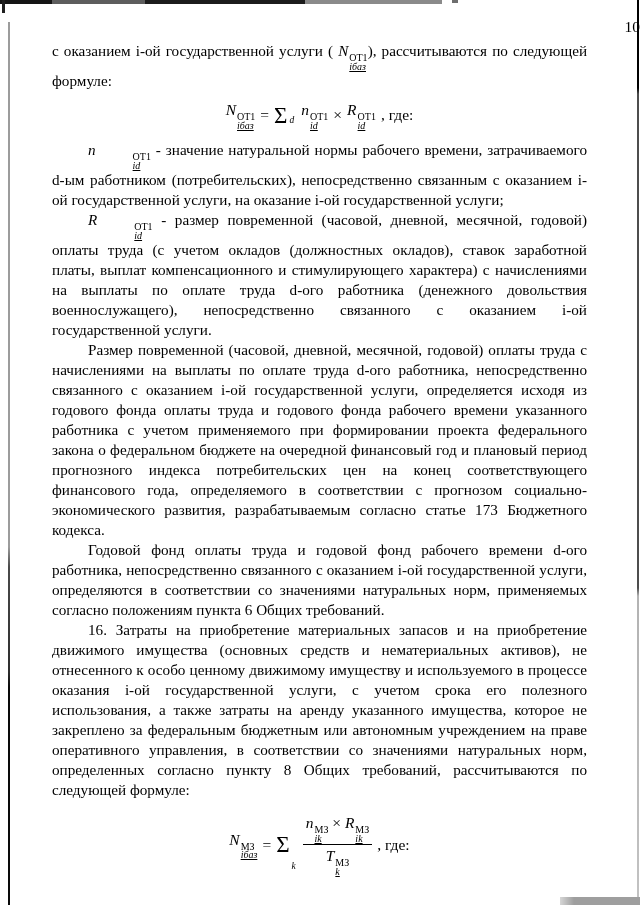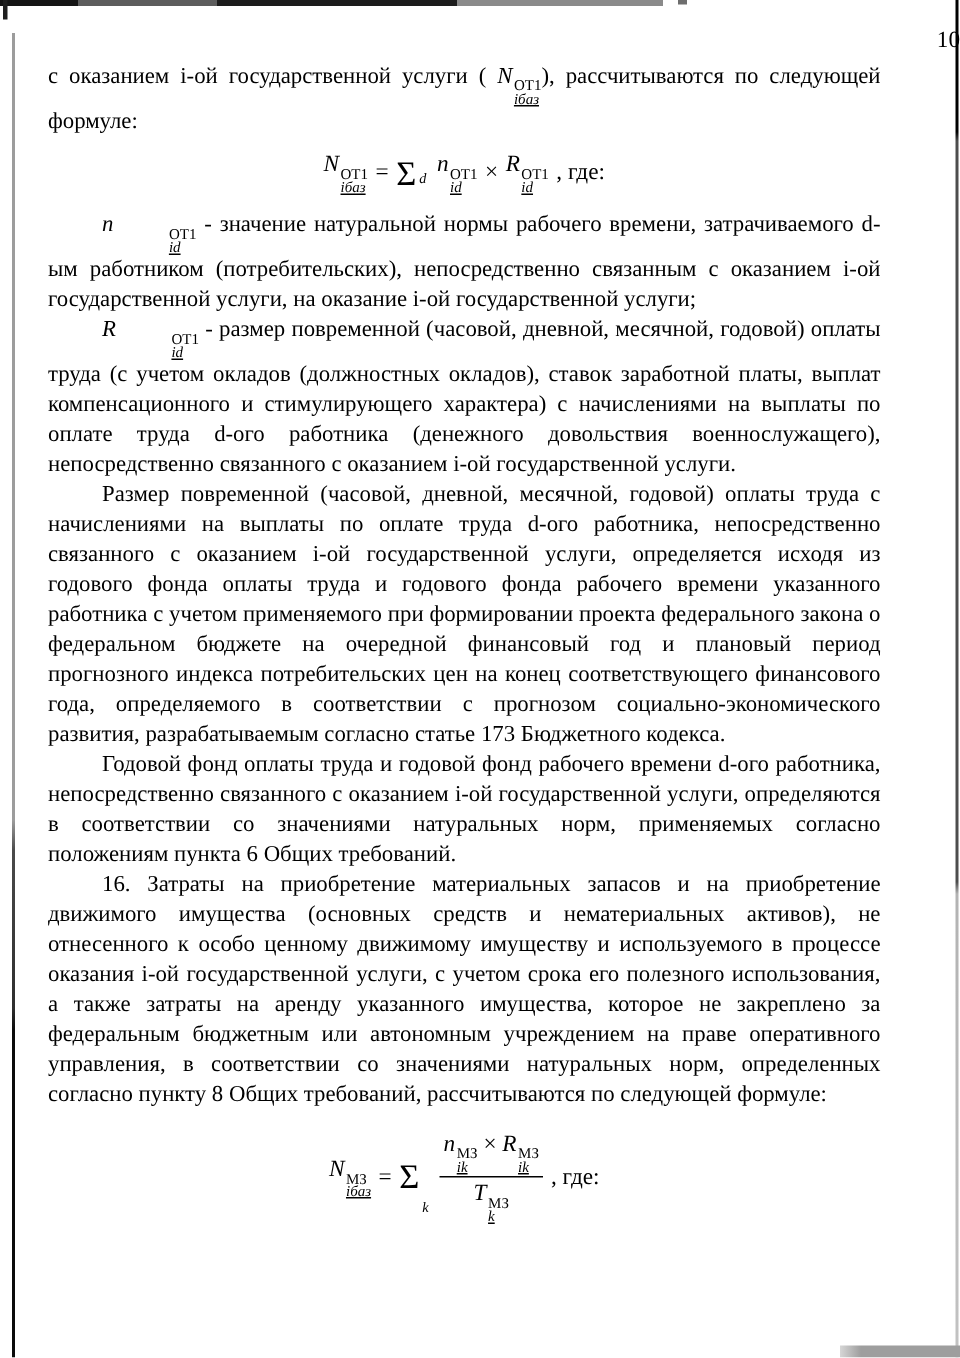--- a/index.html
+++ b/index.html
@@ -41,21 +41,21 @@
     background: linear-gradient(90deg, #d6d6d6 0px, #9e9e9e 14px, #9e9e9e 100%);
   }
 
   .page-number {
     text-align: right;
     padding-top: 16px;
     font-size: 15.5px;
     line-height: 21px;
   }
   .content {
-    padding: 4px 53px 0 32px;
+    padding: 4px 53px 0 52px;
     font-size: 15.2px;
     line-height: 20px;
     text-align: justify;
   }
   .content p { margin: 0; text-indent: 36px; }
   .content p.no-indent { text-indent: 0; }
 
   
   .msym { white-space: nowrap; }
   .msym .base { font-style: italic; }

